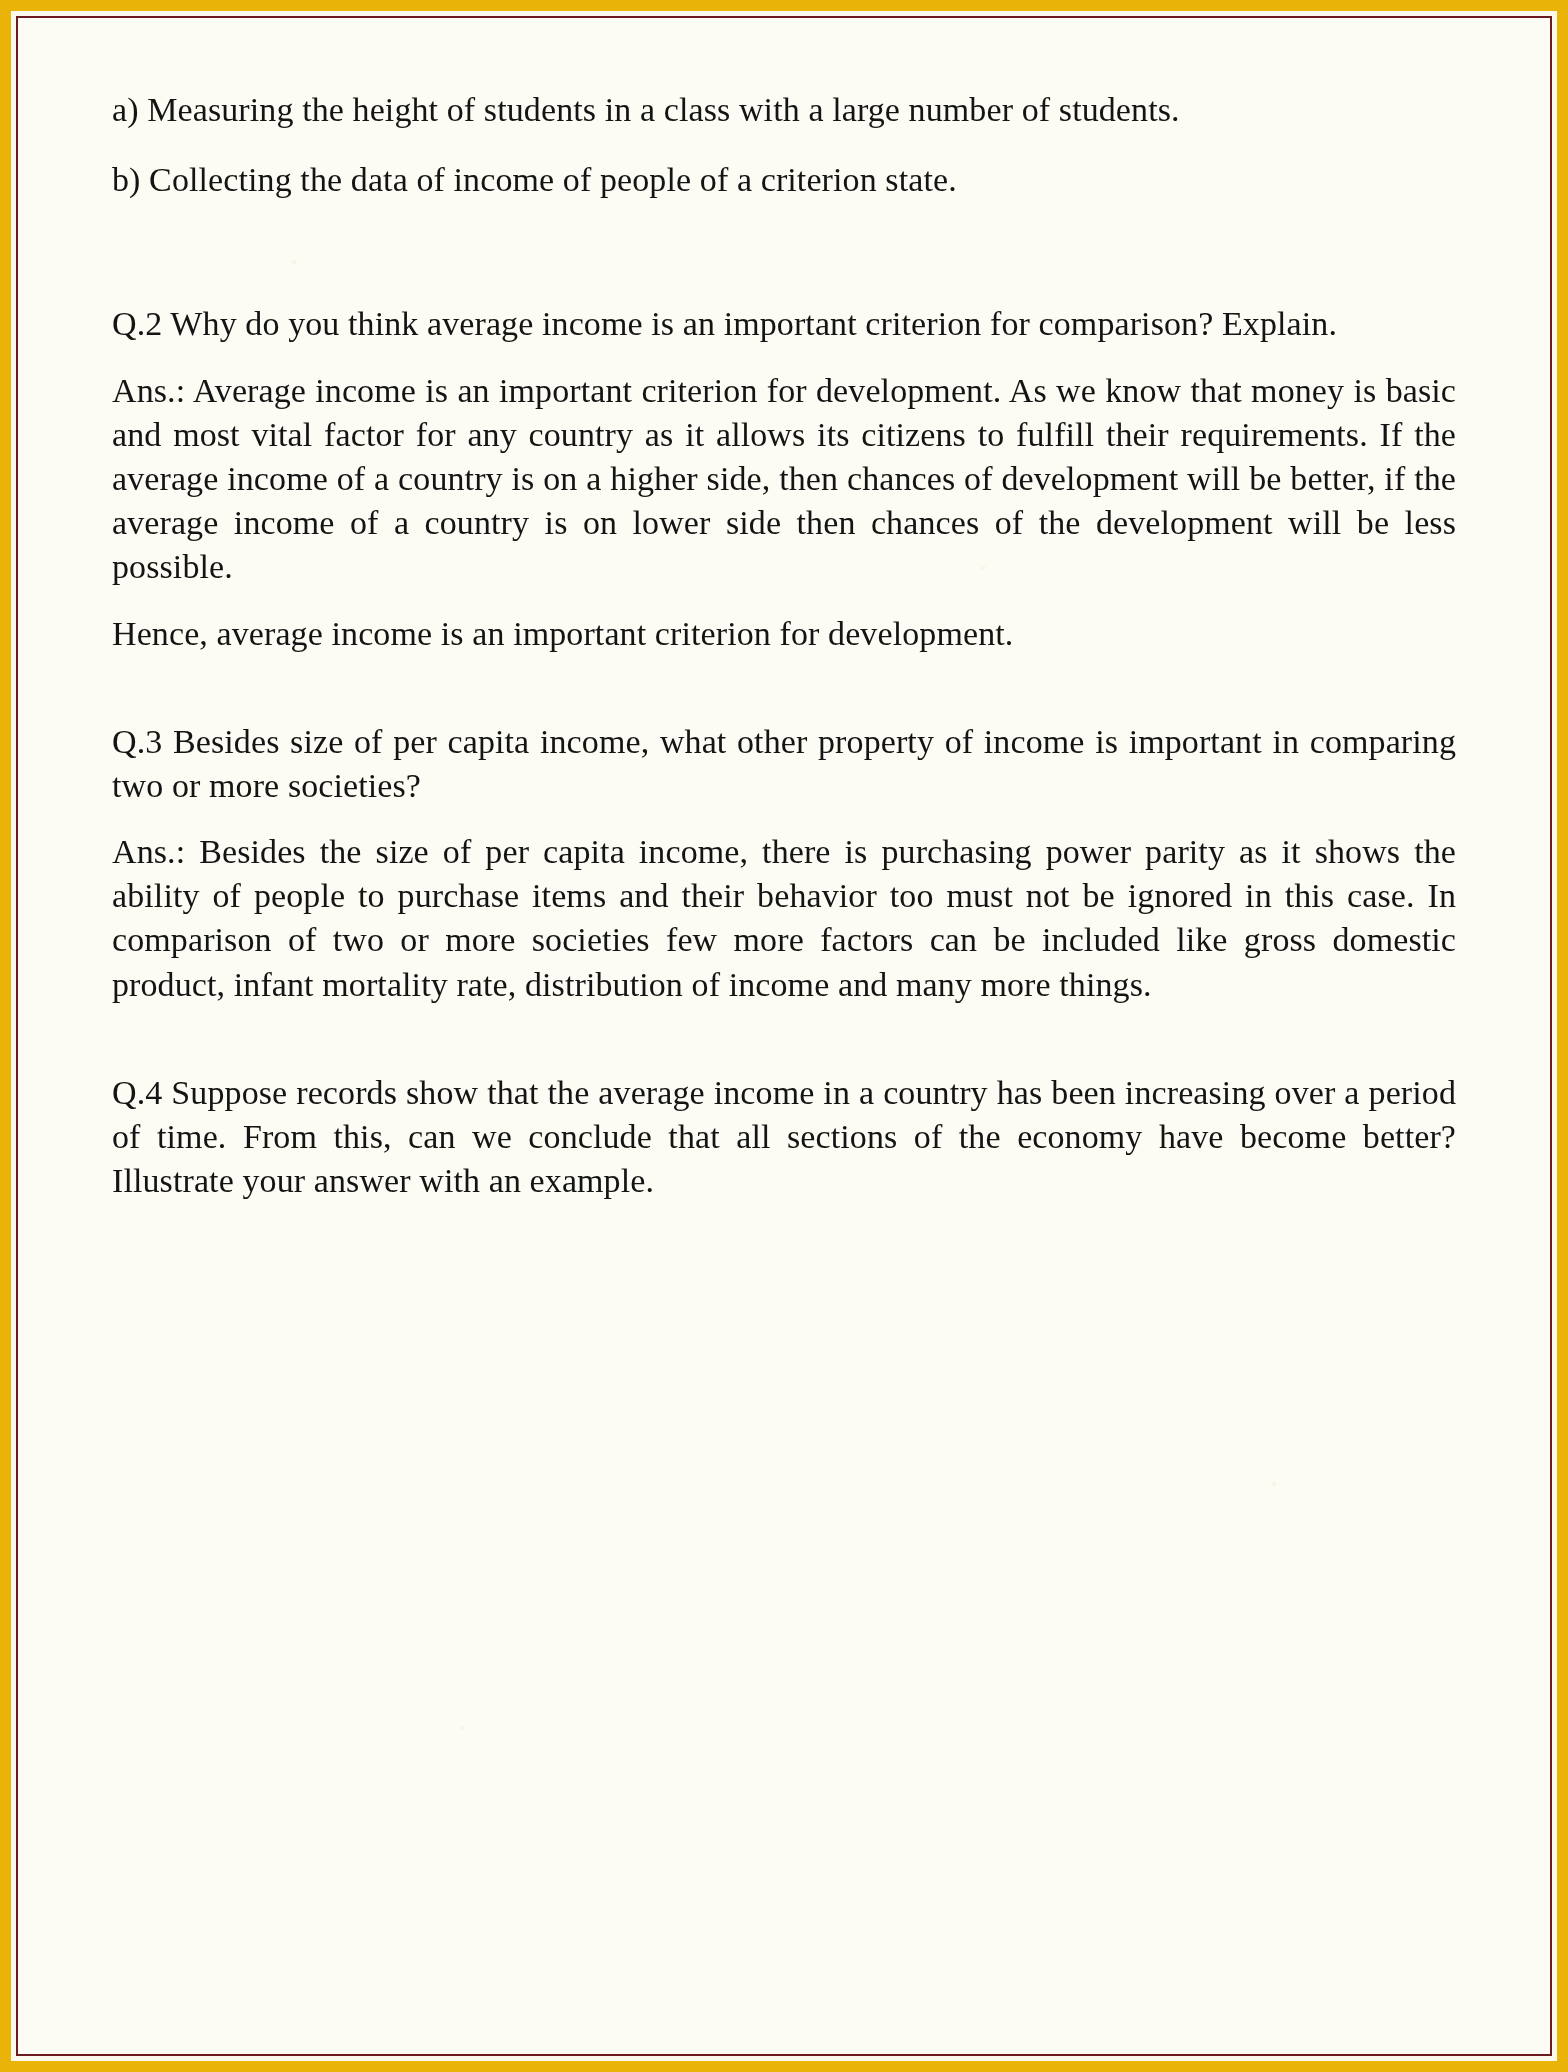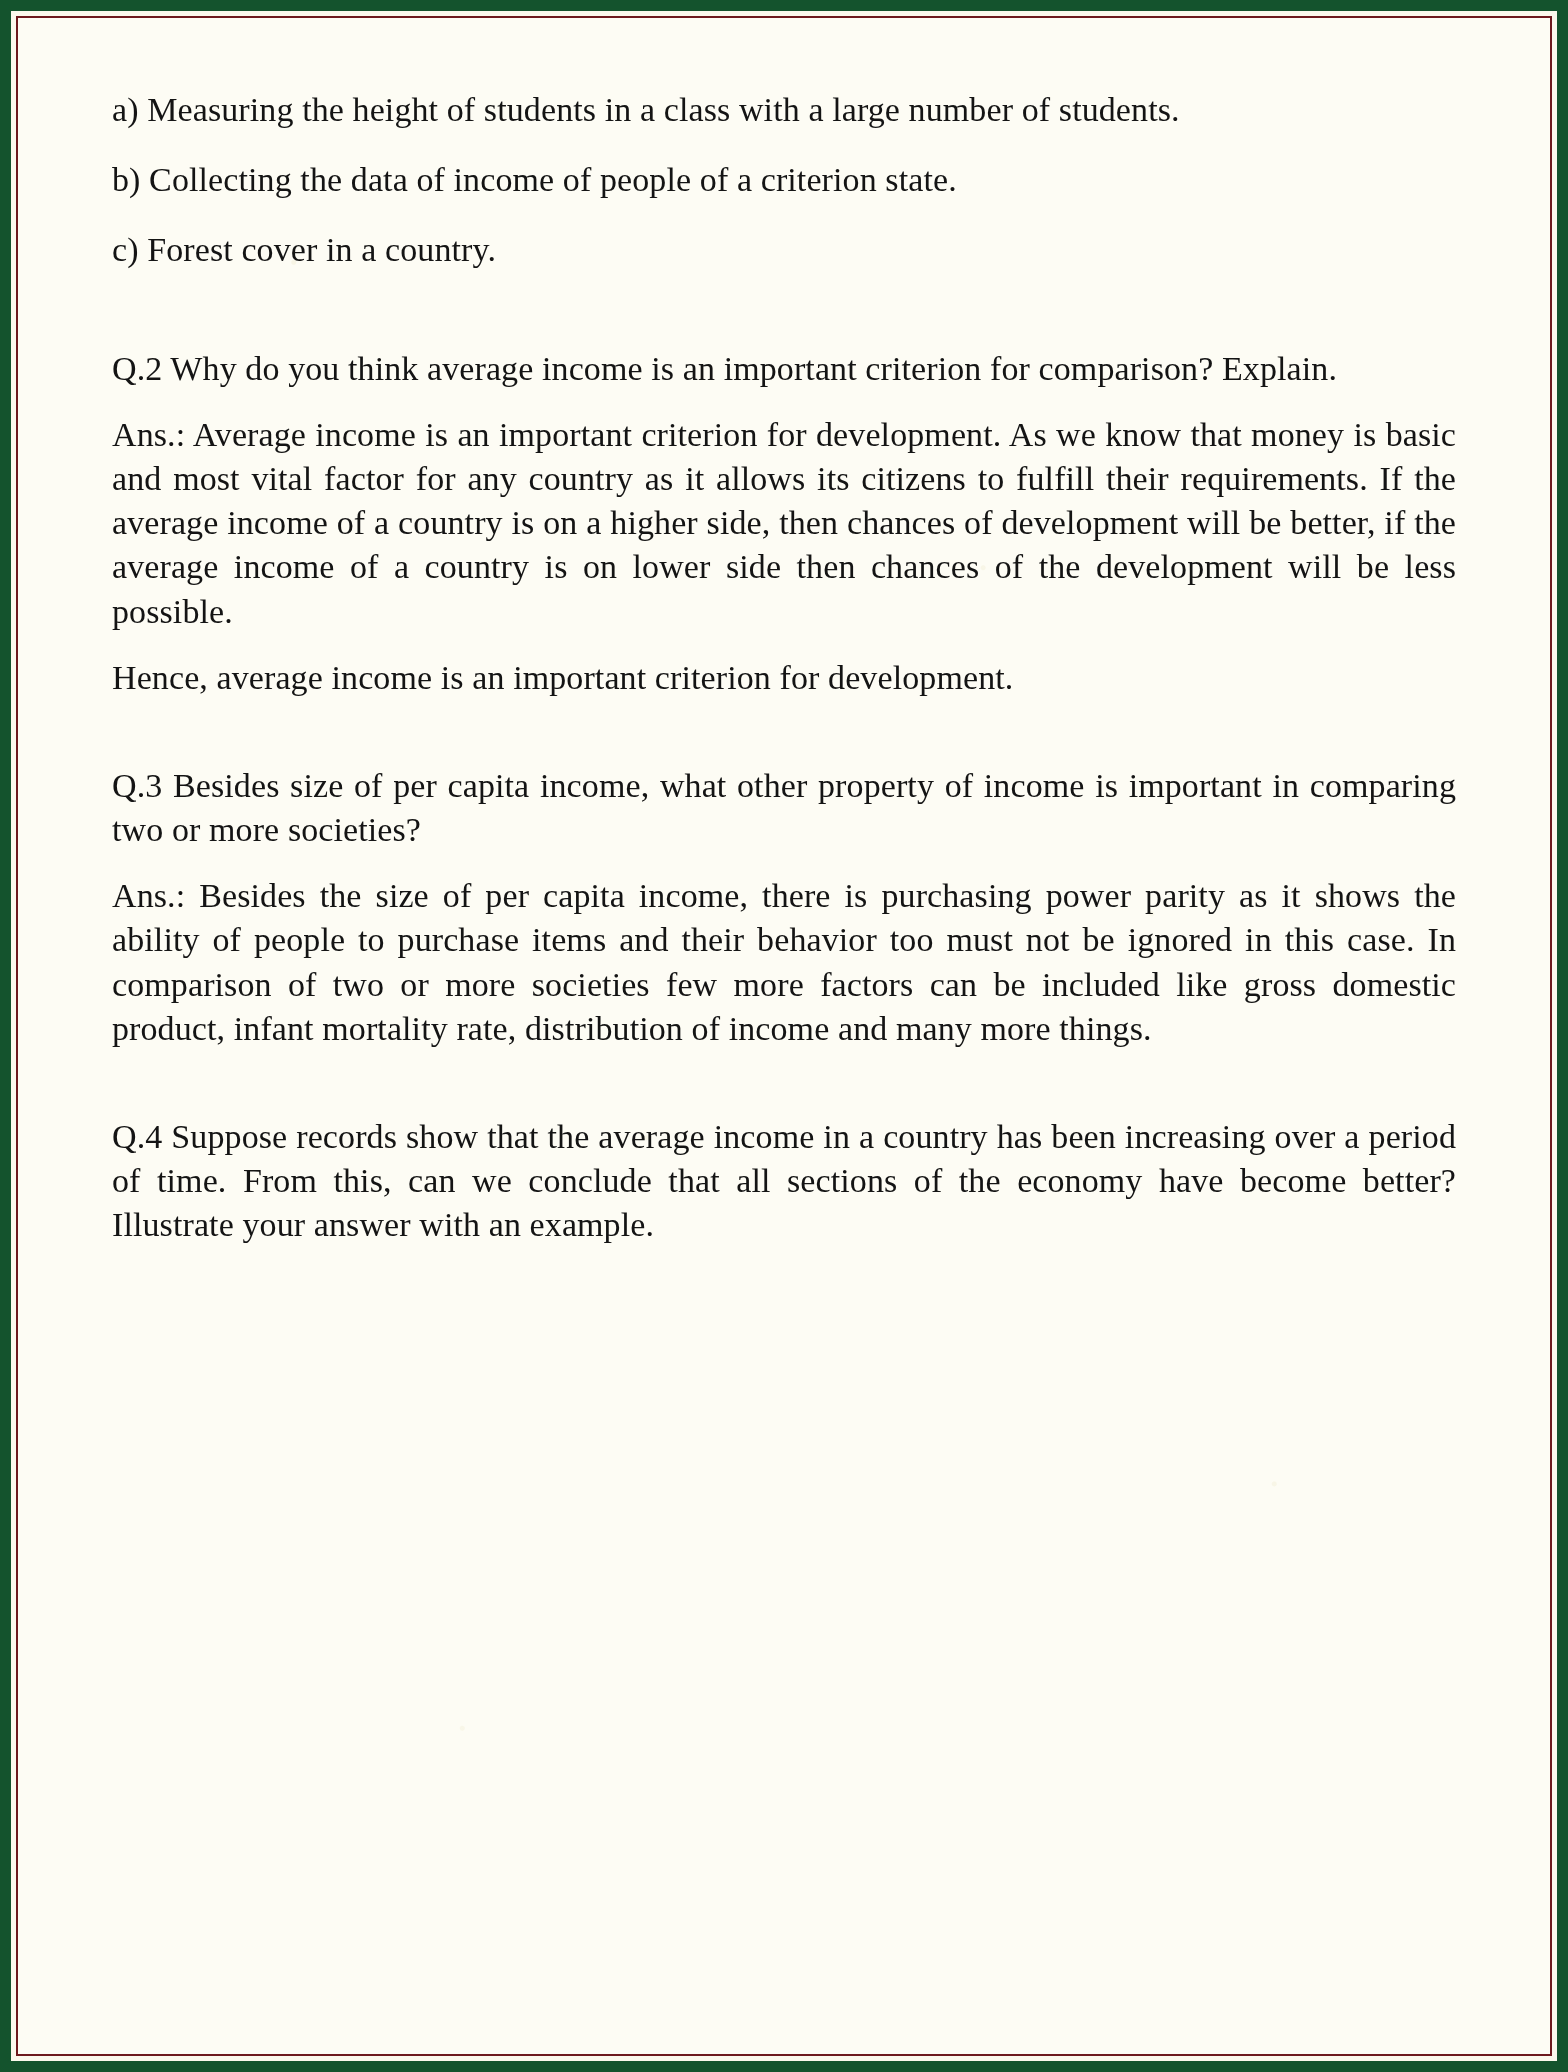--- a/index.html
+++ b/index.html
@@ -12,21 +12,21 @@
     background: #8d2027;
     font-family: "Liberation Serif", "DejaVu Serif", serif;
     overflow: hidden;
   }
 
   
   .page-frame {
     box-sizing: border-box;
     width: 1568px;
     height: 2072px;
-    background: #14532d;
+    background: #eab308;
     padding: 11px;
   }
   .frame-gap {
     box-sizing: border-box;
     width: 100%;
     height: 100%;
     background: #fbf8ec;
     padding: 5px;
   }
   .frame-hairline {
@@ -97,21 +97,20 @@
         <div class="content">
 
           <p class="para">a) Measuring the height of students in a class with a large number of students.</p>
 
           <div class="gap-item"></div>
 
           <p class="para last-natural">b) Collecting the data of income of people of a criterion state.</p>
 
           <div class="gap-item"></div>
 
-          <p class="para last-natural">c) Forest cover in a country.</p>
 
           <div class="gap-block"></div>
 
           <p class="para">Q.2  Why do you think average income is an important criterion for comparison? Explain.</p>
 
           <div class="gap-answer"></div>
 
           <p class="para">Ans.:  Average income is an important criterion for development. As we know that money is basic and most vital factor for any country as it allows its citizens to fulfill their requirements. If the average income of a country is on a higher side, then chances of development will be better, if the average income of a country is on lower side then chances of the development will be less possible.</p>
 
           <div class="gap-answer"></div>

